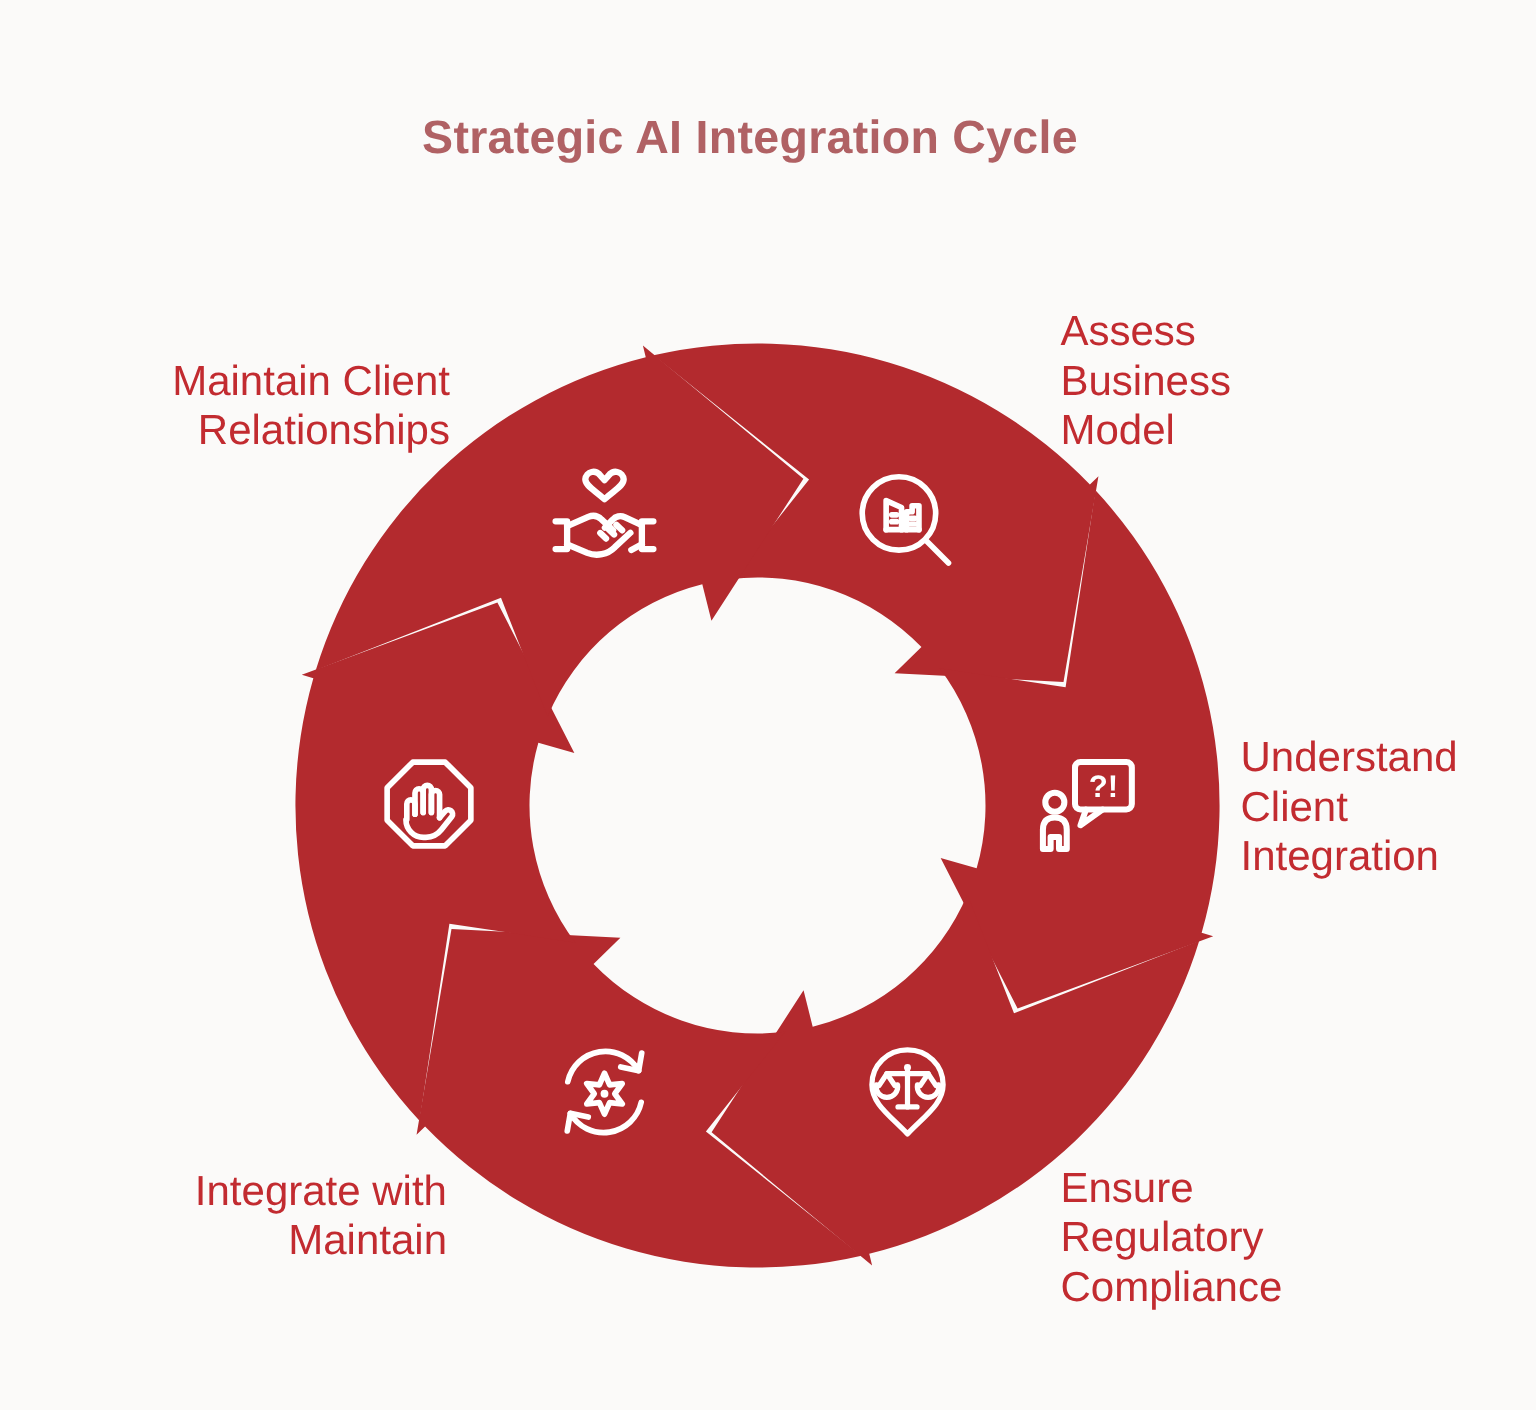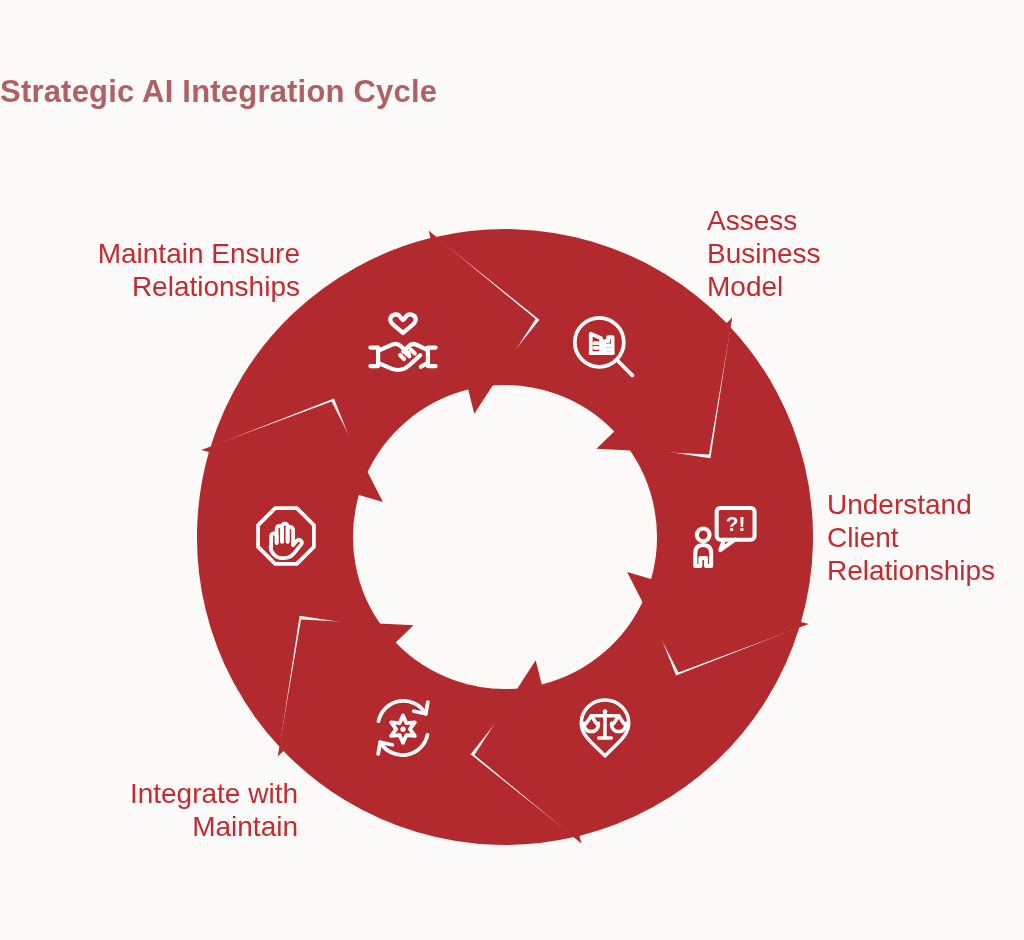--- a/index.html
+++ b/index.html
@@ -1,20 +1,20 @@
 <!DOCTYPE html>
 <html style="--ring-color: #B32A2E; --label-color: #C22B30; --title-color: #B06164; --icon-color: #FFFFFF;"><head>
 <meta charset="utf-8">
 <style>
   html,body{margin:0;padding:0;}
   body{font-family:"Liberation Sans",sans-serif;}
   .stage{position:relative;width:1024px;height:940px;overflow:hidden;}
   .title{
     position:absolute;left:0;width:1000px;top:74px;
-    font-size:31px;font-weight:700;letter-spacing:.2px;
+    text-align:center;font-size:31px;font-weight:700;letter-spacing:.2px;
     color:var(--title-color);
   }
   .ring{position:absolute;left:0;top:0;width:1024px;height:940px;}
   .ring path{fill:var(--ring-color);}
   .step-label{
     position:absolute;font-size:28px;line-height:33px;font-weight:400;
     color:var(--label-color);white-space:pre-line;
   }
   .s-assess{left:707px;top:204px;text-align:left;}
   .s-understand{left:827px;top:488px;text-align:left;}
@@ -119,19 +119,22 @@
       <path d="M55.5 44.5 L50 47.5"></path>
       <path d="M33.8 38.6 l3 2.9 M38 36.5 l3 2.9 M42.2 34.3 l3 2.9"></path>
     </svg>
   </div>
 
   <div class="step-label s-assess">Assess
 Business
 Model</div>
   <div class="step-label s-understand">Understand
 Client
-Relationships</div>
+Integration</div>
+  <div class="step-label s-ensure">Ensure
+Regulatory
+Compliance</div>
   <div class="step-label s-integrate">Integrate with
 Maintain</div>
-  <div class="step-label s-maintain">Maintain Ensure
+  <div class="step-label s-maintain">Maintain Client
 Relationships</div>
 
 </div>
 
 </body></html>

